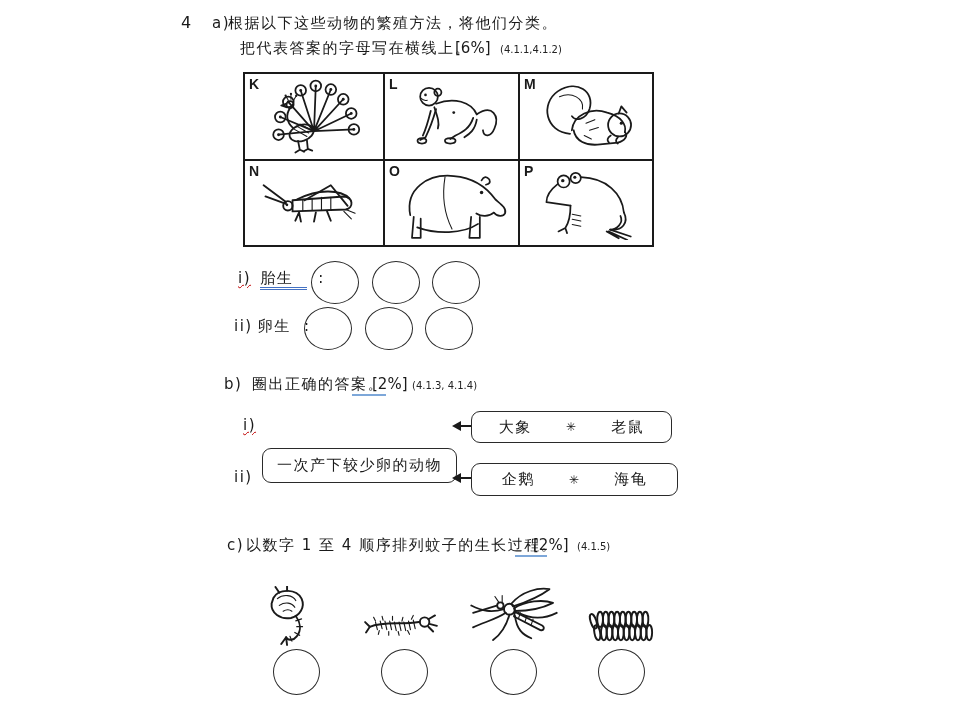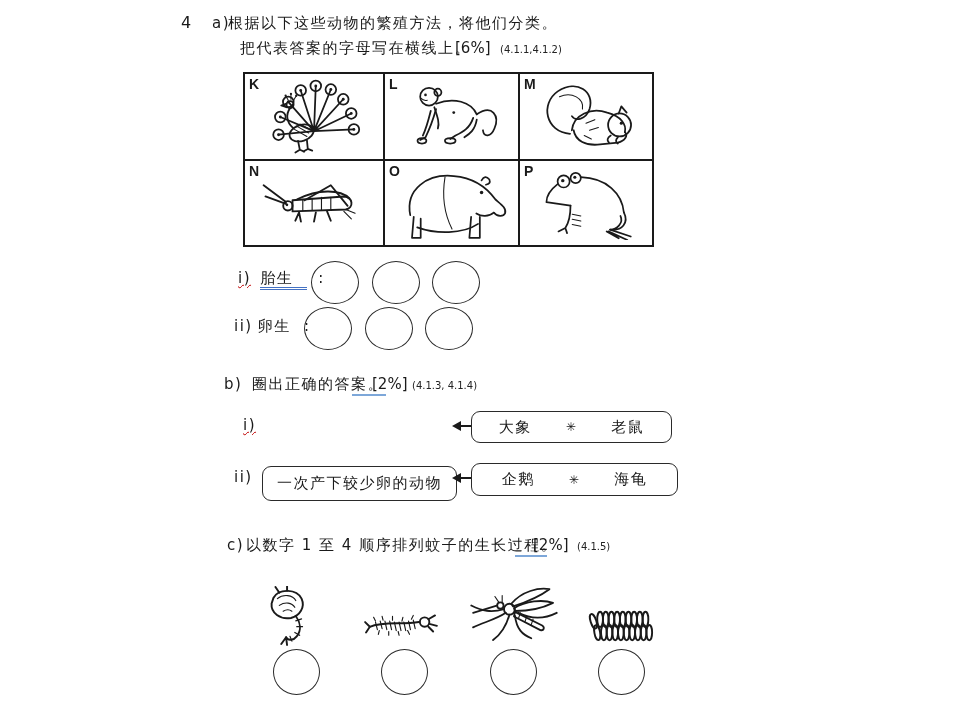--- a/index.html
+++ b/index.html
@@ -198,21 +198,21 @@
     <polygon points="0,8 9,3 9,13" fill="#1a1a1a"></polygon>
     <line x1="20" y1="2" x2="20" y2="14" stroke="#1a1a1a" stroke-width="2"></line>
   </svg>
   <div class="opt-box" style="left:471px;top:411px;width:199px;height:30px;gap:34px;">
     <span class="cjk">大象</span>
     <span class="cjk" style="font-size:12px;">✳</span>
     <span class="cjk">老鼠</span>
   </div>
 
   <span class="abs cjk" style="left:234px;top:468px;">ii)</span>
-  <div class="opt-box" style="left:262px;top:466px;width:193px;height:33px;">
+  <div class="opt-box" style="left:262px;top:448px;width:193px;height:33px;">
     <span class="cjk">一次产下较少卵的动物</span>
   </div>
   <svg class="abs" style="left:452px;top:470px;" width="22" height="16" viewBox="0 0 22 16">
     <line x1="7" y1="8" x2="21" y2="8" stroke="#1a1a1a" stroke-width="2"></line>
     <polygon points="0,8 9,3 9,13" fill="#1a1a1a"></polygon>
     <line x1="20" y1="2" x2="20" y2="14" stroke="#1a1a1a" stroke-width="2"></line>
   </svg>
   <div class="opt-box" style="left:471px;top:463px;width:205px;height:31px;gap:34px;">
     <span class="cjk">企鹅</span>
     <span class="cjk" style="font-size:12px;">✳</span>

